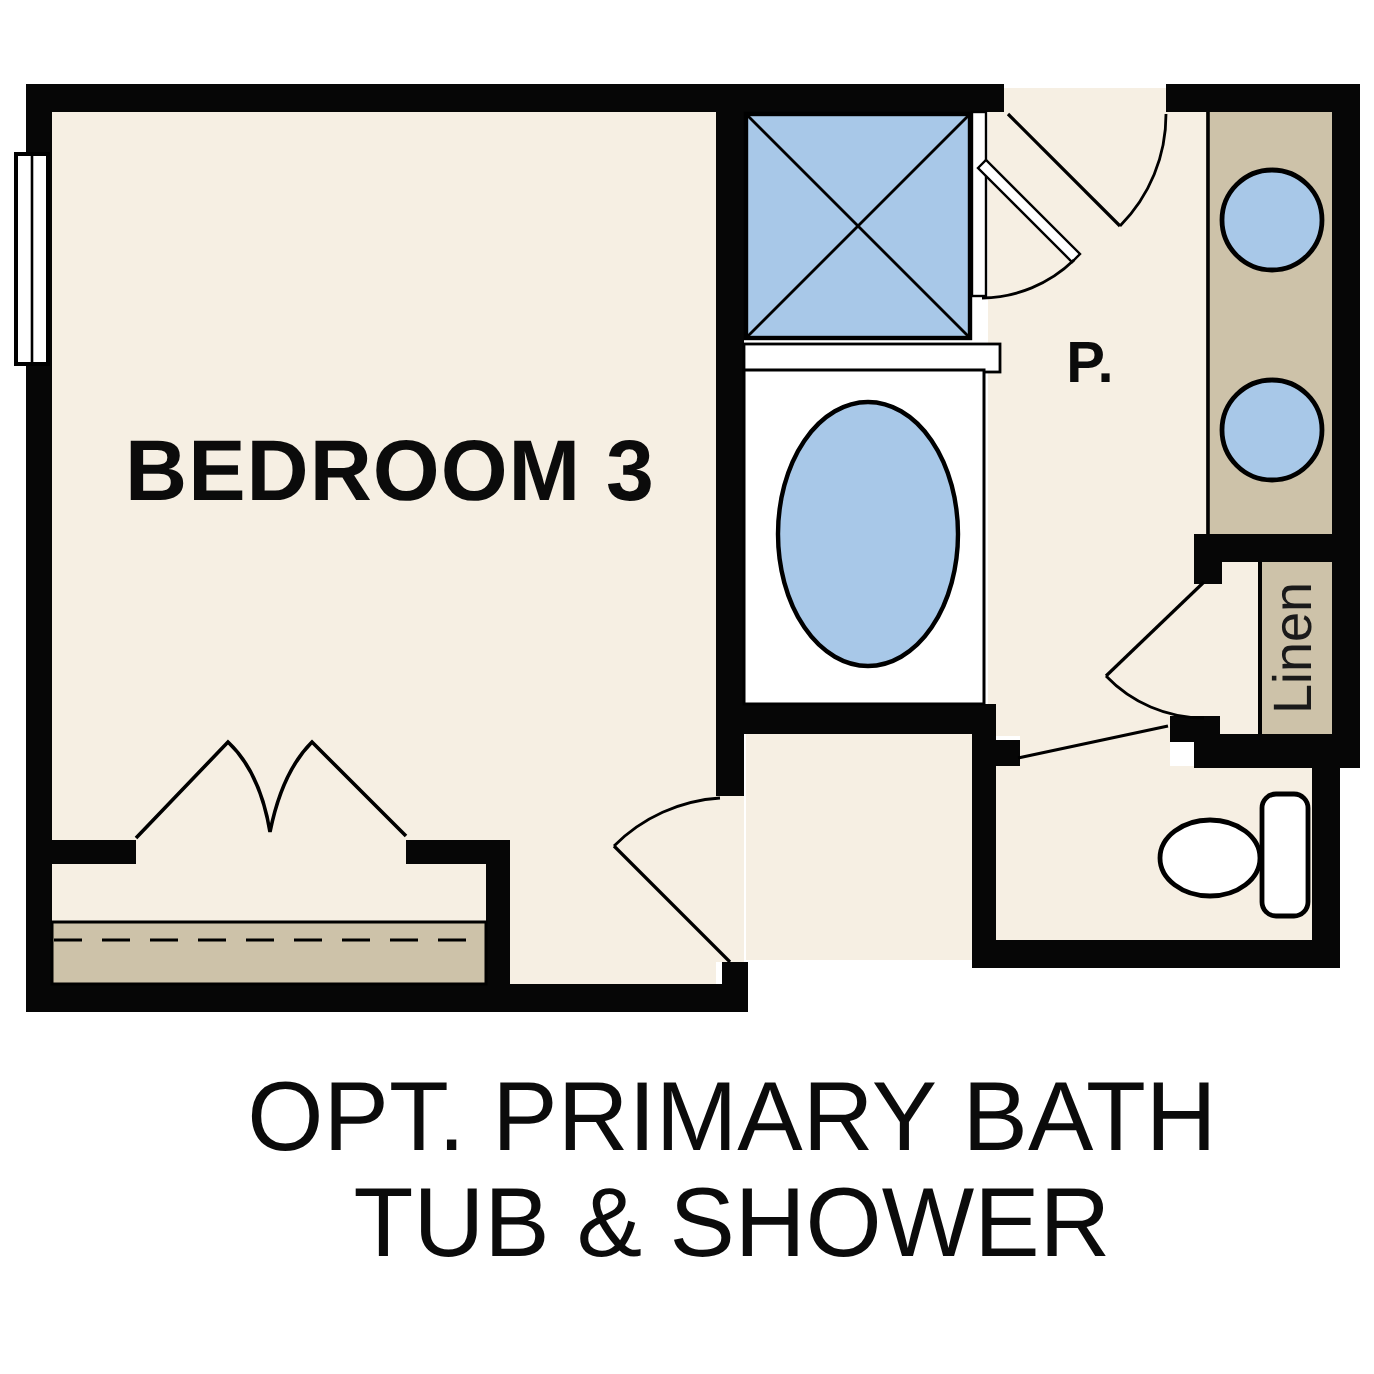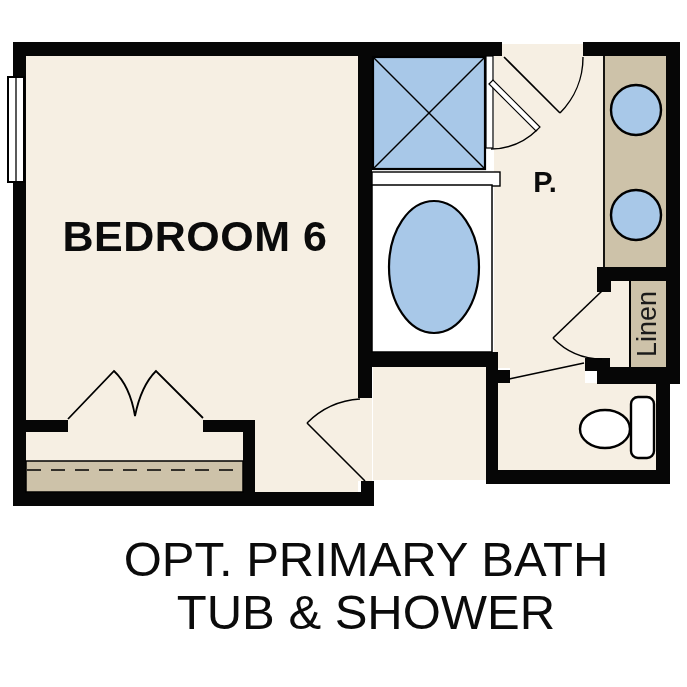--- a/index.html
+++ b/index.html
@@ -101,21 +101,21 @@
 
     <line x1="509" y1="379" x2="584" y2="363" stroke="#000" stroke-width="1.6"></line>
 
     <line x1="365" y1="481" x2="307" y2="423" stroke="#000" stroke-width="1.6"></line>
     <path d="M 307,423 A 82,82 0 0 1 360,399" fill="none" stroke="#000" stroke-width="1.4"></path>
 
     <rect x="631" y="397" width="23" height="61" rx="7" style="fill:var(--fixture-white)" stroke="#000" stroke-width="2.4"></rect>
     <ellipse cx="605" cy="429" rx="25" ry="19" style="fill:var(--fixture-white)" stroke="#000" stroke-width="2.4"></ellipse>
   </svg>
 
-  <div class="label bedroom-label">BEDROOM 6</div>
+  <div class="label bedroom-label">BEDROOM 3</div>
 
   <div class="label pbath-label">
     <div>P.</div>
   </div>
 
   <div class="label linen-label">
     <span>Linen</span>
   </div>
 
   <div class="label caption">

